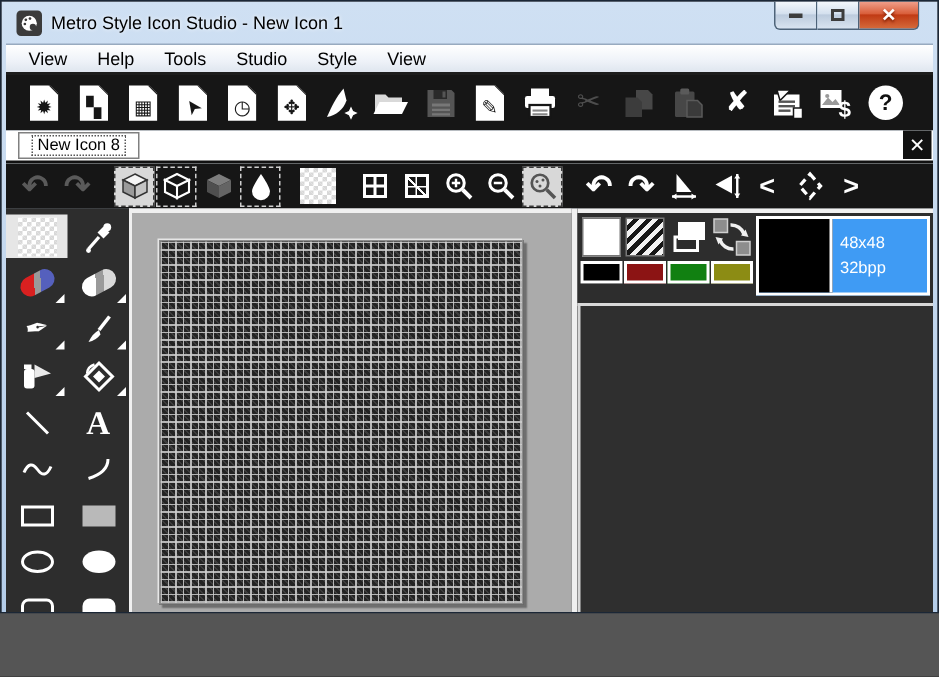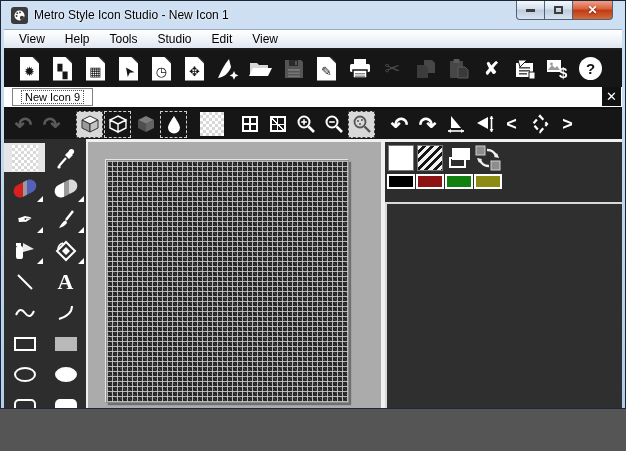--- a/index.html
+++ b/index.html
@@ -143,21 +143,21 @@
           <span>✕</span>
         </div>
     </div>
   </div>
 
   <div class="menubar">
     <span class="menu-item">View</span>
     <span class="menu-item">Help</span>
     <span class="menu-item">Tools</span>
     <span class="menu-item">Studio</span>
-    <span class="menu-item">Edit</span>
+    <span class="menu-item">Style</span>
     <span class="menu-item">View</span>
   </div>
 
   <div class="toolbar1">
     <div class="tbtn">
         <span class="doc">
           <span class="dglyph">✹</span>
         </span>
       </div>
     <div class="tbtn">
@@ -260,21 +260,21 @@
     </div>
     <div class="tbtn">
         <span class="help-circle">
           <span>?</span>
         </span>
       </div>
   </div>
 
   <div class="tabbar">
     <div class="tab">
-      <span class="tab-inner">New Icon 9</span>
+      <span class="tab-inner">New Icon 8</span>
     </div>
     <div class="tab-close">
         <span>✕</span>
       </div>
   </div>
 
   <div class="toolbar2">
     <div class="t2btn disabled">
         <span class="big-glyph">↶</span>
       </div>
@@ -493,20 +493,27 @@
               </svg>
             </div>
           </div>
           <div class="smallrow">
             <span class="small-swatch" style="background:#000000;"></span>
             <span class="small-swatch" style="background:#8c1414;"></span>
             <span class="small-swatch" style="background:#118011;"></span>
             <span class="small-swatch" style="background:#8c8c14;"></span>
           </div>
         </div>
+        <div class="formatitem">
+          <div class="fthumb"></div>
+          <div class="flabel">
+            <div>48x48</div>
+            <div>32bpp</div>
+          </div>
+        </div>
       </div>
       <div class="rightlower"></div>
     </div>
   </div>
 
   <div class="statusbar">
     <span class="sep" style="left:293px;"></span>
     <span class="sep" style="left:388px;"></span>
     <span class="sep" style="left:465px;"></span>
     <span class="sep" style="left:592px;"></span>

